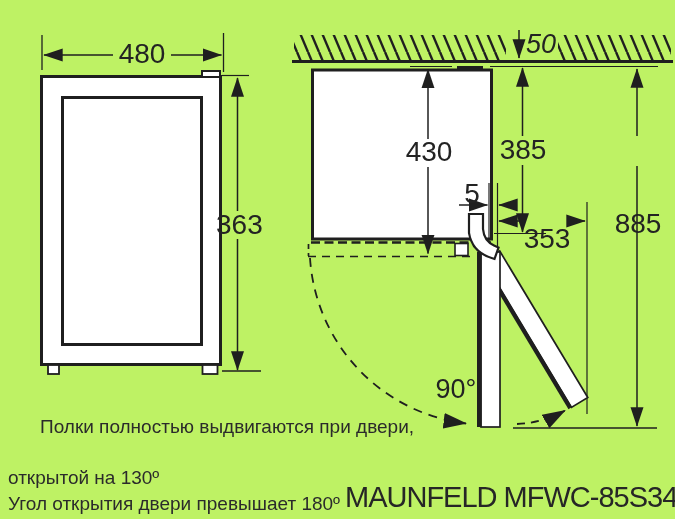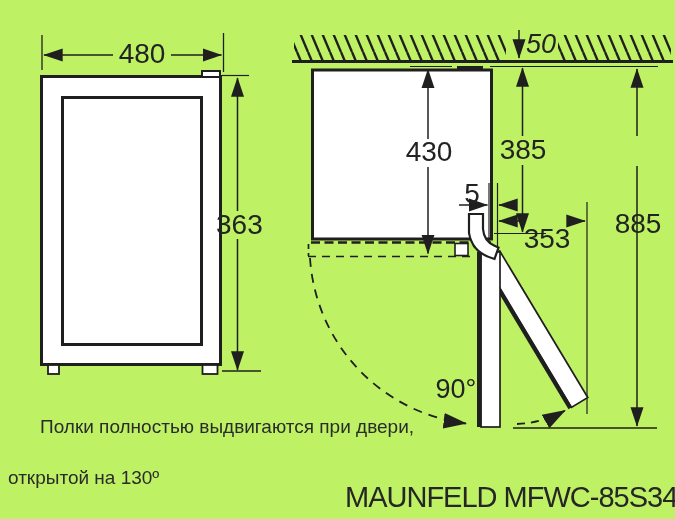--- a/index.html
+++ b/index.html
@@ -128,15 +128,16 @@
   <div class="lbl lbl-50">50</div>
   <div class="lbl lbl-430">430</div>
   <div class="lbl lbl-385">385</div>
   <div class="lbl lbl-5">5</div>
   <div class="lbl lbl-353">353</div>
   <div class="lbl lbl-885">885</div>
   <div class="lbl lbl-90">90°</div>
 
   <div class="note note-1">Полки полностью выдвигаются при двери,</div>
   <div class="note note-2">открытой на 130º</div>
+  <div class="note note-3">Угол открытия двери превышает 180º</div>
 
   <div class="model">MAUNFELD MFWC-85S34</div>
 </div>
 
 </body></html>

